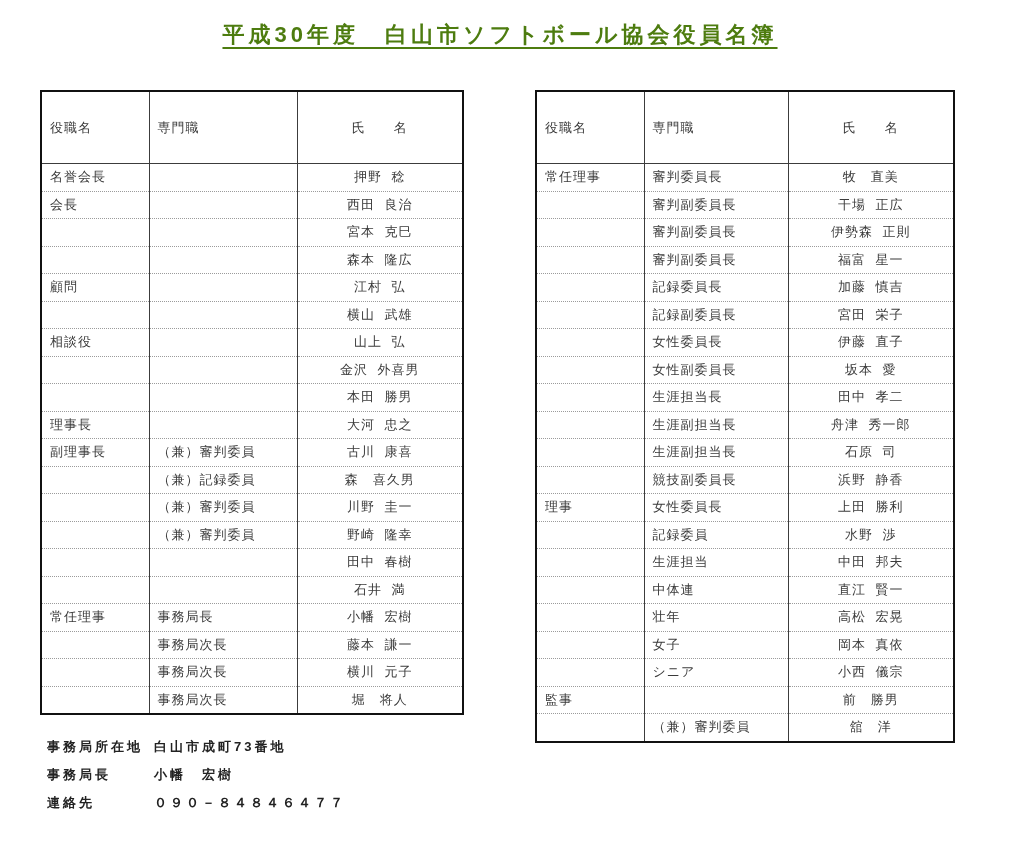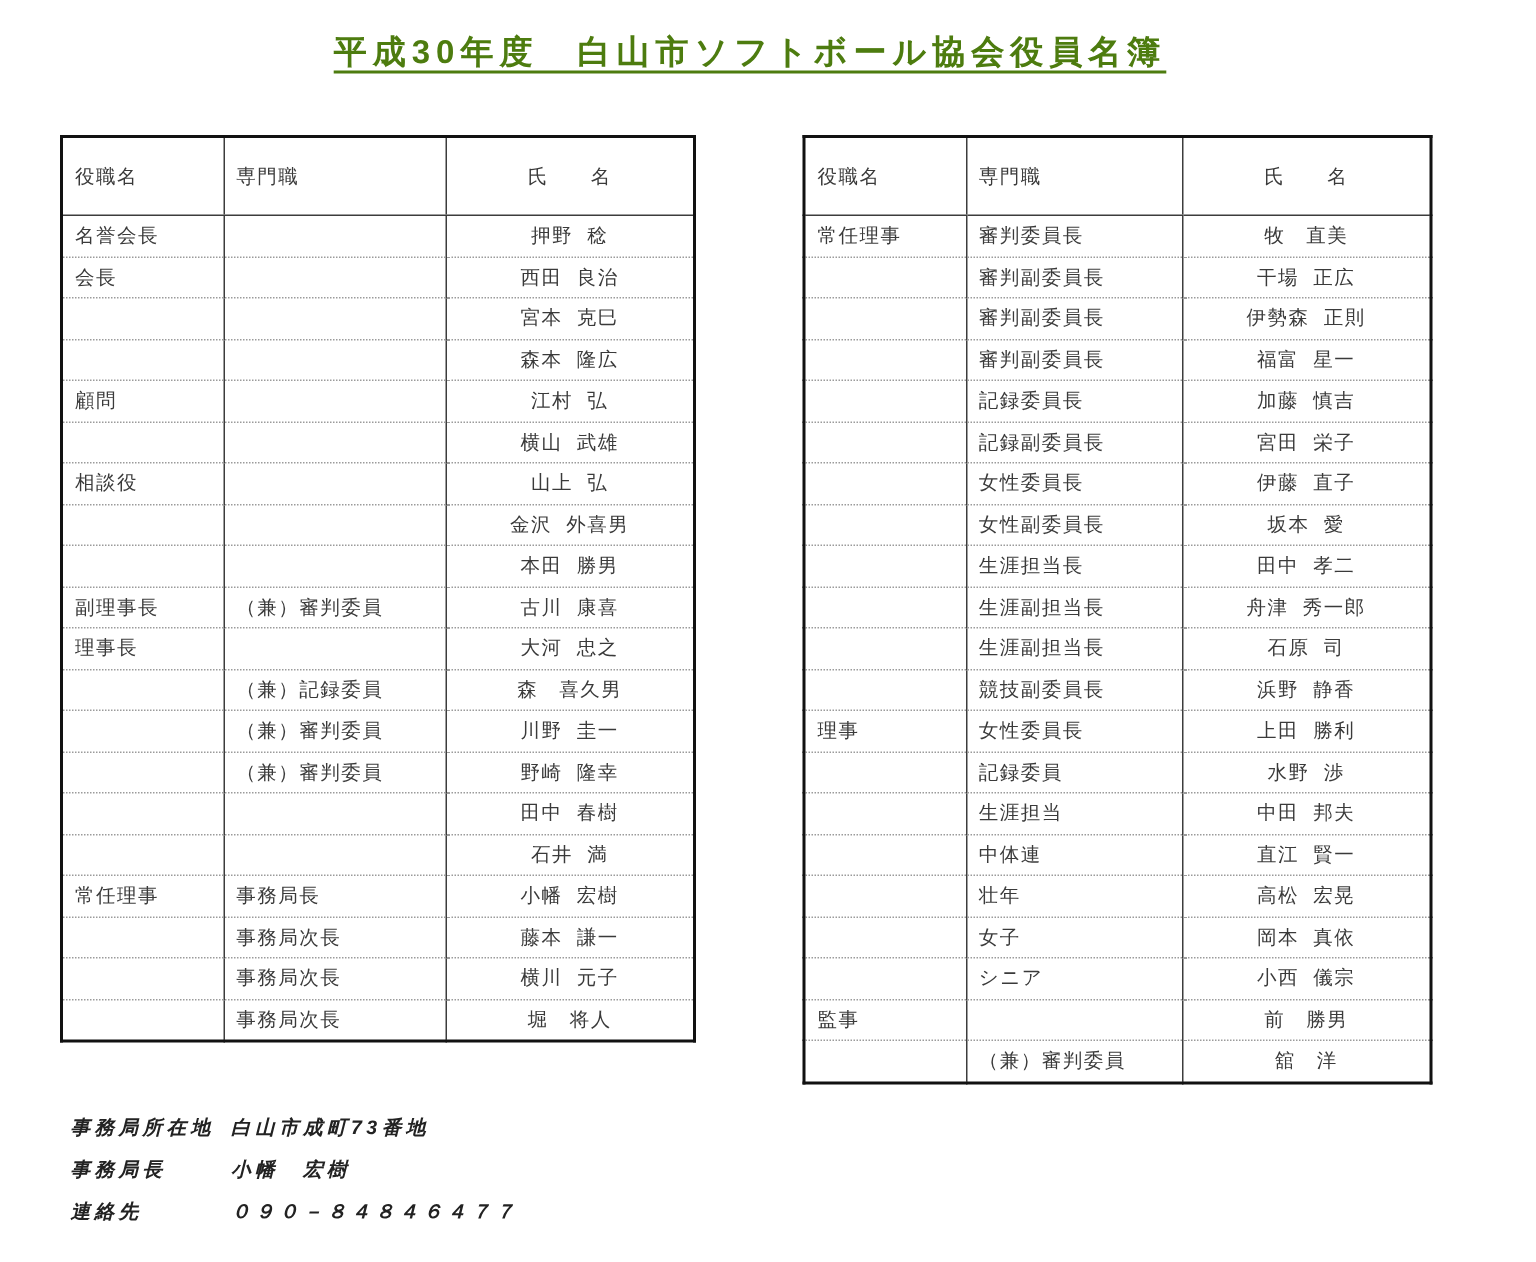--- a/index.html
+++ b/index.html
@@ -48,21 +48,21 @@
     white-space: nowrap;
     overflow: hidden;
   }
   table.roster th:first-child, table.roster td:first-child { border-left: none; }
   table.roster thead th {
     height: 35px;
     text-align: left;
     border-bottom: 1px solid #3c3c3c;
     vertical-align: middle;
   }
-  table.roster thead th.c2 { text-align: center; padding: 8px; }
+  table.roster thead th.c2 { text-align: center; padding: 18px; }
   table.roster tbody td {
     height: 26.5px;
     border-top: 1px dotted #9b9b9b;
     vertical-align: middle;
   }
   table.roster tbody tr:first-child td { border-top: none; }
   table.roster td.c2 {
     text-align: center;
     padding: 0;
     word-spacing: 5px;
@@ -76,23 +76,22 @@
     left: 47px;
     top: 733px;
     font-size: 13px;
     font-weight: bold;
     color: #222;
     letter-spacing: 3px;
   }
   .footer-row {
     display: flex;
     height: 28px;
-    align-items: flex-end;
+    align-items: center;
     white-space: nowrap;
-    font-style: italic;
   }
   .footer-row .flabel {
     display: inline-block;
     width: 107px;
     flex: 0 0 107px;
   }
 </style>
 </head>
 <body>
 
@@ -151,28 +150,28 @@
         <td class="c0"></td>
         <td class="c1"></td>
         <td class="c2">金沢 外喜男</td>
       </tr>
       <tr>
         <td class="c0"></td>
         <td class="c1"></td>
         <td class="c2">本田 勝男</td>
       </tr>
       <tr>
+        <td class="c0">理事長</td>
+        <td class="c1"></td>
+        <td class="c2">大河 忠之</td>
+      </tr>
+      <tr>
         <td class="c0">副理事長</td>
         <td class="c1">（兼）審判委員</td>
         <td class="c2">古川 康喜</td>
-      </tr>
-      <tr>
-        <td class="c0">理事長</td>
-        <td class="c1"></td>
-        <td class="c2">大河 忠之</td>
       </tr>
       <tr>
         <td class="c0"></td>
         <td class="c1">（兼）記録委員</td>
         <td class="c2">森　喜久男</td>
       </tr>
       <tr>
         <td class="c0"></td>
         <td class="c1">（兼）審判委員</td>
         <td class="c2">川野 圭一</td>

